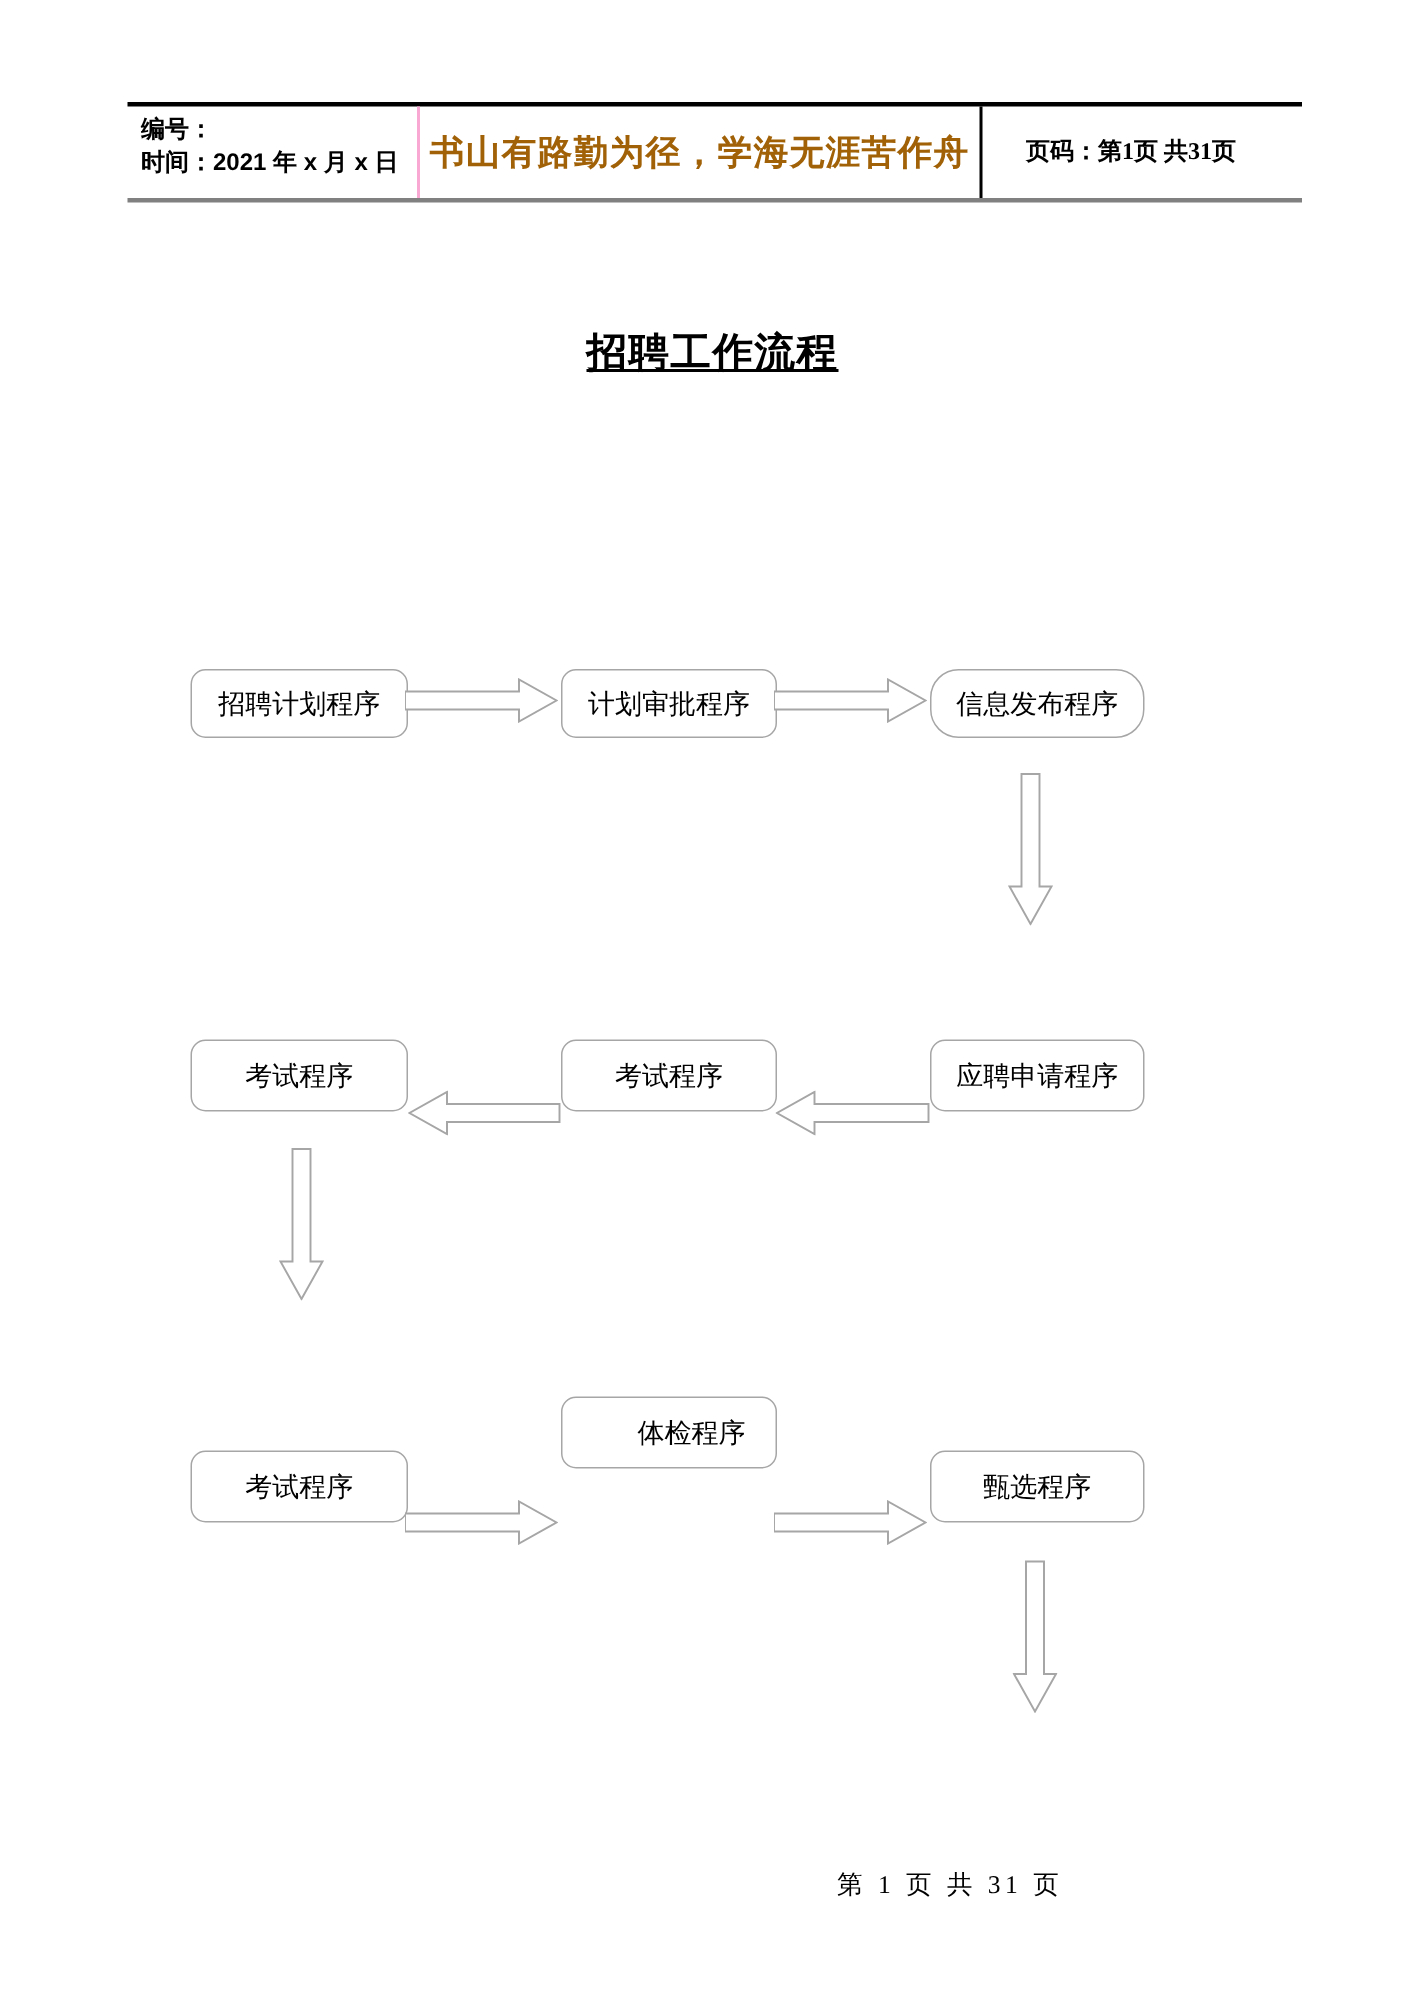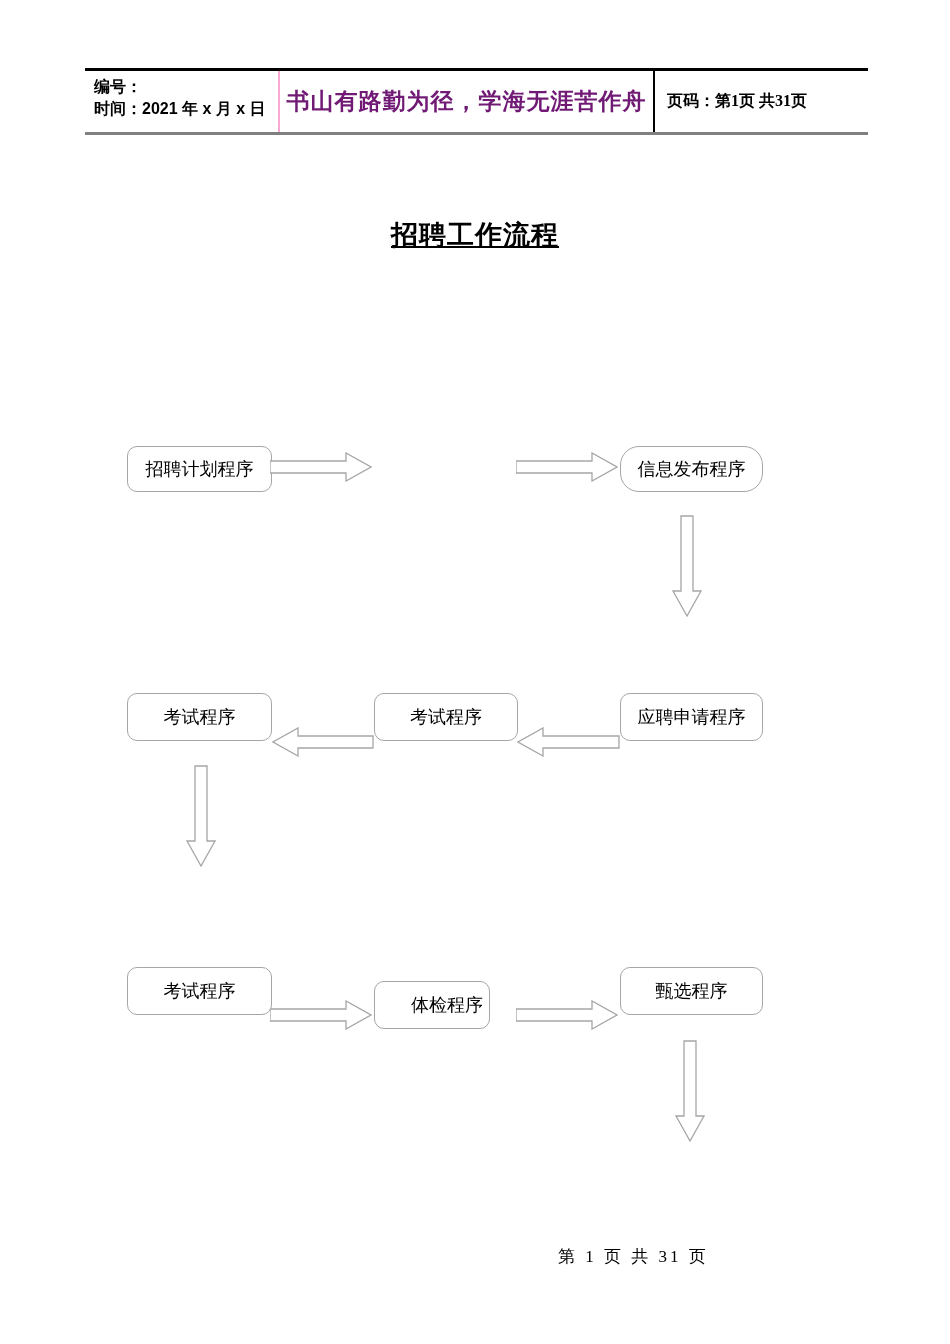--- a/index.html
+++ b/index.html
@@ -32,30 +32,30 @@
     font-family: "Liberation Sans", sans-serif;
     font-weight: bold;
     font-size: 16px;
     line-height: 22px;
     white-space: nowrap;
   }
   .ht-mid {
     width: 375px;
     border-right: 2px solid #000;
     display: flex; align-items: center; justify-content: center;
-    color: #701a75;
+    color: #a16207;
     font-weight: bold;
     font-size: 23px;
     letter-spacing: 1px;
     white-space: nowrap;
   }
   .ht-right {
     flex: 1;
     display: flex; align-items: center;
-    padding-left: 12px;
+    padding-left: 29px;
     font-weight: bold;
     font-size: 16px;
     white-space: nowrap;
   }
 
   
   .doc-title {
     position: absolute;
     left: 0; top: 217px;
     width: 100%;
@@ -76,21 +76,21 @@
     font-size: 18px;
     white-space: nowrap;
   }
   .b1 { left: 127px; top: 446px; width: 145px; height: 46px; }
   .b2 { left: 374px; top: 446px; width: 144px; height: 46px; }
   .b3 { left: 620px; top: 446px; width: 143px; height: 46px; border-radius: 19px; }
   .b4 { left: 127px; top: 693px; width: 145px; height: 48px; }
   .b5 { left: 374px; top: 693px; width: 144px; height: 48px; }
   .b6 { left: 620px; top: 693px; width: 143px; height: 48px; }
   .b7 { left: 127px; top: 967px; width: 145px; height: 48px; }
-  .b8 { left: 374px; top: 981px; width: 116px; height: 48px; padding-left: 30px; }
+  .b8 { left: 374px; top: 931px; width: 144px; height: 48px; padding-left: 30px; }
   .b9 { left: 620px; top: 967px; width: 143px; height: 48px; }
 
   .arrow { position: absolute; }
   .r1a { left: 270px; top: 452px; }
   .r1b { left: 516px; top: 452px; }
   .l2a { left: 272px; top: 727px; }
   .l2b { left: 517px; top: 727px; }
   .r3a { left: 270px; top: 1000px; }
   .r3b { left: 516px; top: 1000px; }
   .d1  { left: 672px; top: 515px; }
@@ -120,20 +120,21 @@
       <span>书山有路勤为径，学海无涯苦作舟</span>
     </div>
     <div class="ht-cell ht-right">
       <span>页码：第1页 共31页</span>
     </div>
   </div>
 
   <div class="doc-title">招聘工作流程</div>
 
   <div class="flowbox b1">招聘计划程序</div>
+  <div class="flowbox b2">计划审批程序</div>
   <div class="flowbox b3">信息发布程序</div>
 
   <div class="flowbox b4">考试程序</div>
   <div class="flowbox b5">考试程序</div>
   <div class="flowbox b7">考试程序</div>
 
   <div class="flowbox b6">应聘申请程序</div>
   <div class="flowbox b8">体检程序</div>
   <div class="flowbox b9">甄选程序</div>
 

